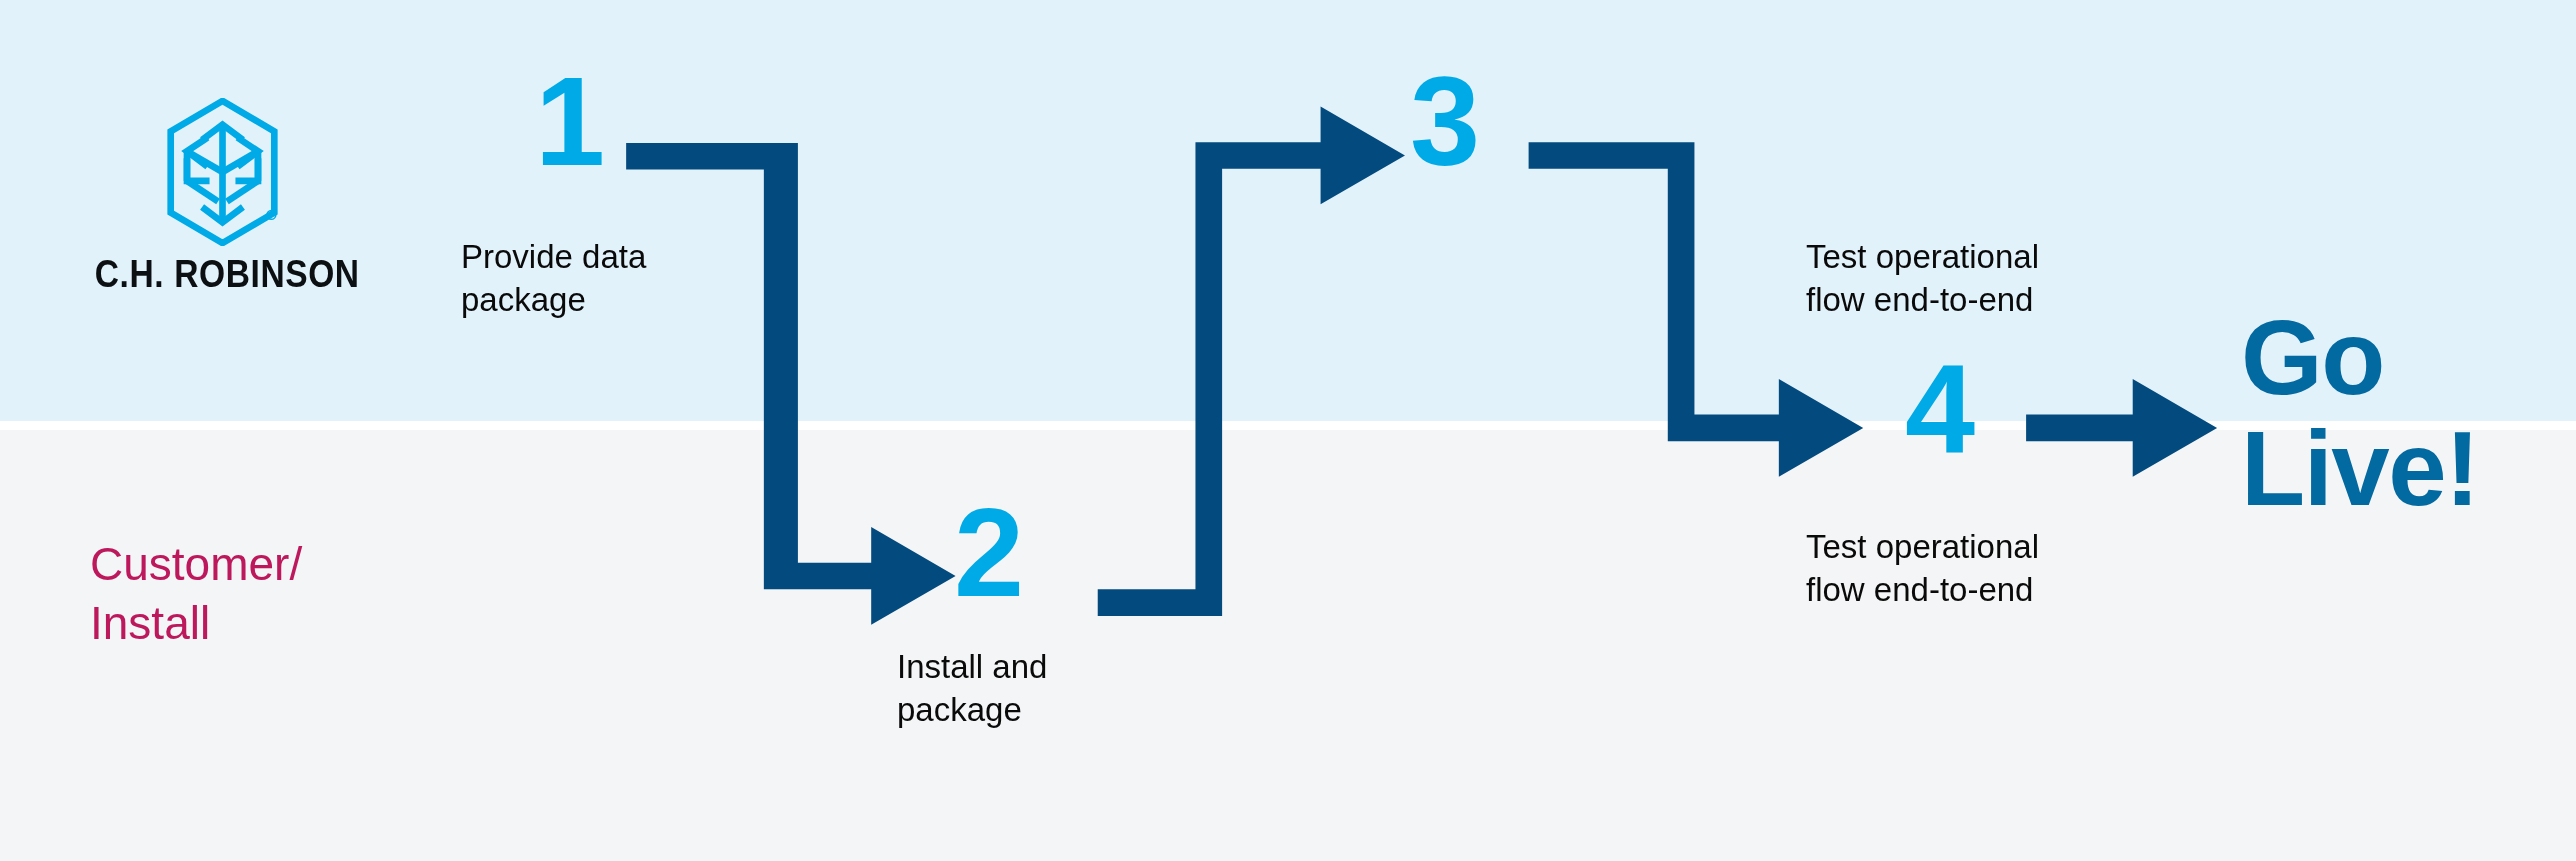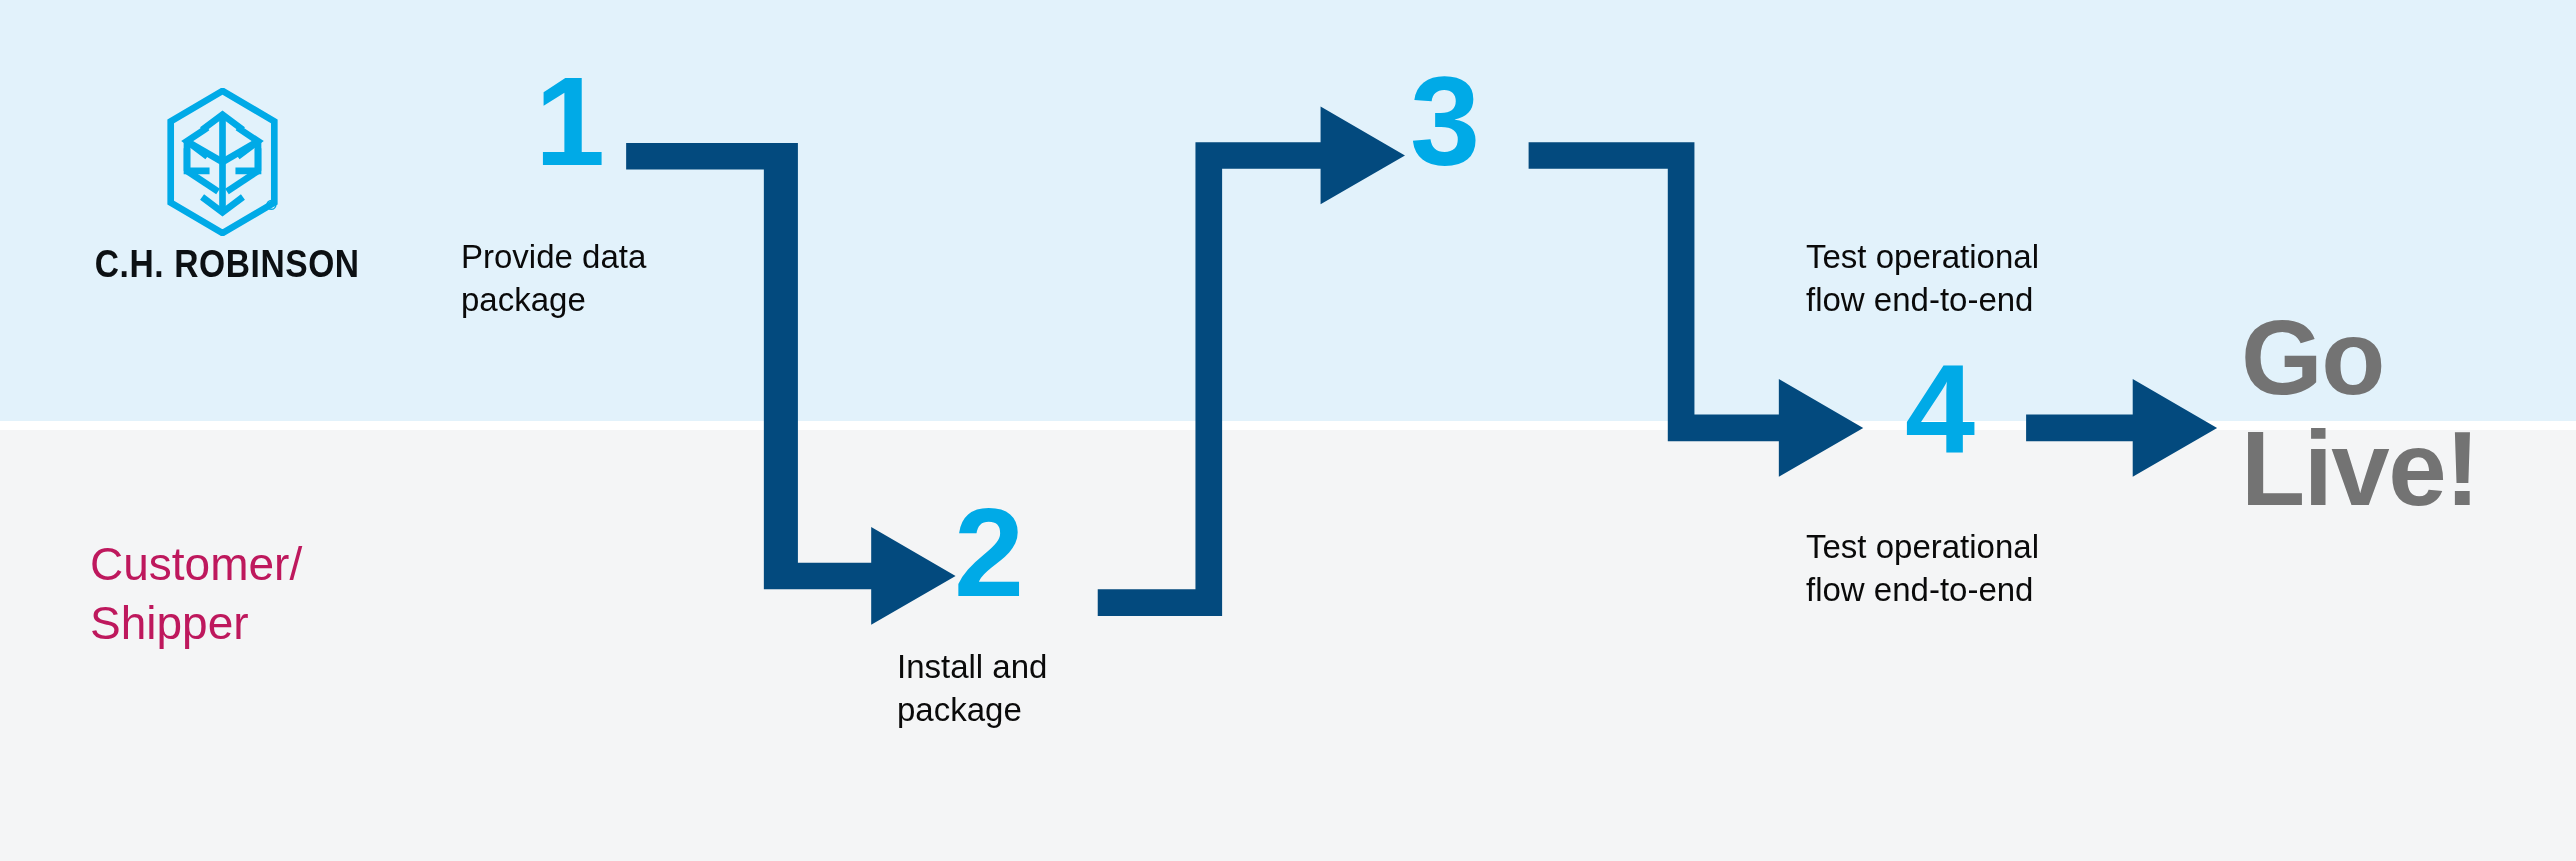--- a/index.html
+++ b/index.html
@@ -51,21 +51,21 @@
     left: 0;
     top: 0;
     width: 2576px;
     height: 861px;
   }
 
   
   .logo-block {
     position: absolute;
     left: 74px;
-    top: 88px;
+    top: 98px;
     width: 296px;
     text-align: right;
   }
   .logo-mark {
     width: 113px;
     height: 148px;
     margin: 0 auto;
     display: block;
   }
   .logo-word {
@@ -118,21 +118,21 @@
   .desc-3 { left: 1354px; top: 236px; width: 296px; }
   .desc-4a{ left: 1806px; top: 236px; width: 311px; }
   .desc-4b{ left: 1806px; top: 526px; width: 311px; }
 
   
   .go-live {
     position: absolute;
     left: 2241px;
     top: 302px;
     width: 311px;
-    color: #737373;
+    color: #0369a1;
     font-weight: bold;
     font-size: 105px;
     line-height: 1.06;
     letter-spacing: -1.5px;
   }
 </style>
 </head>
 <body>
 
 <div id="canvas">
@@ -189,21 +189,21 @@
         <path d="M52 150 L76 168 L100 150" fill="none" stroke="#00AAE7" stroke-width="9" stroke-linecap="square"></path>
 
         <circle cx="142" cy="158" r="6" fill="none" stroke="#00AAE7" stroke-width="2"></circle>
         <text x="142" y="161" font-size="7" fill="#00AAE7" text-anchor="middle" font-family="Liberation Sans, sans-serif">R</text>
       </svg>
       <div class="logo-word">C.H. ROBINSON</div>
     </div>
 
     <div class="lane-label">
       <div>Customer/</div>
-      <div>Shipper</div>
+      <div>Install</div>
     </div>
 
     <div class="step-num num-1">1</div>
     <div class="step-desc desc-1">
       <div>Provide data</div>
       <div>package</div>
     </div>
 
     <div class="step-num num-2">2</div>
     <div class="step-desc desc-2">

